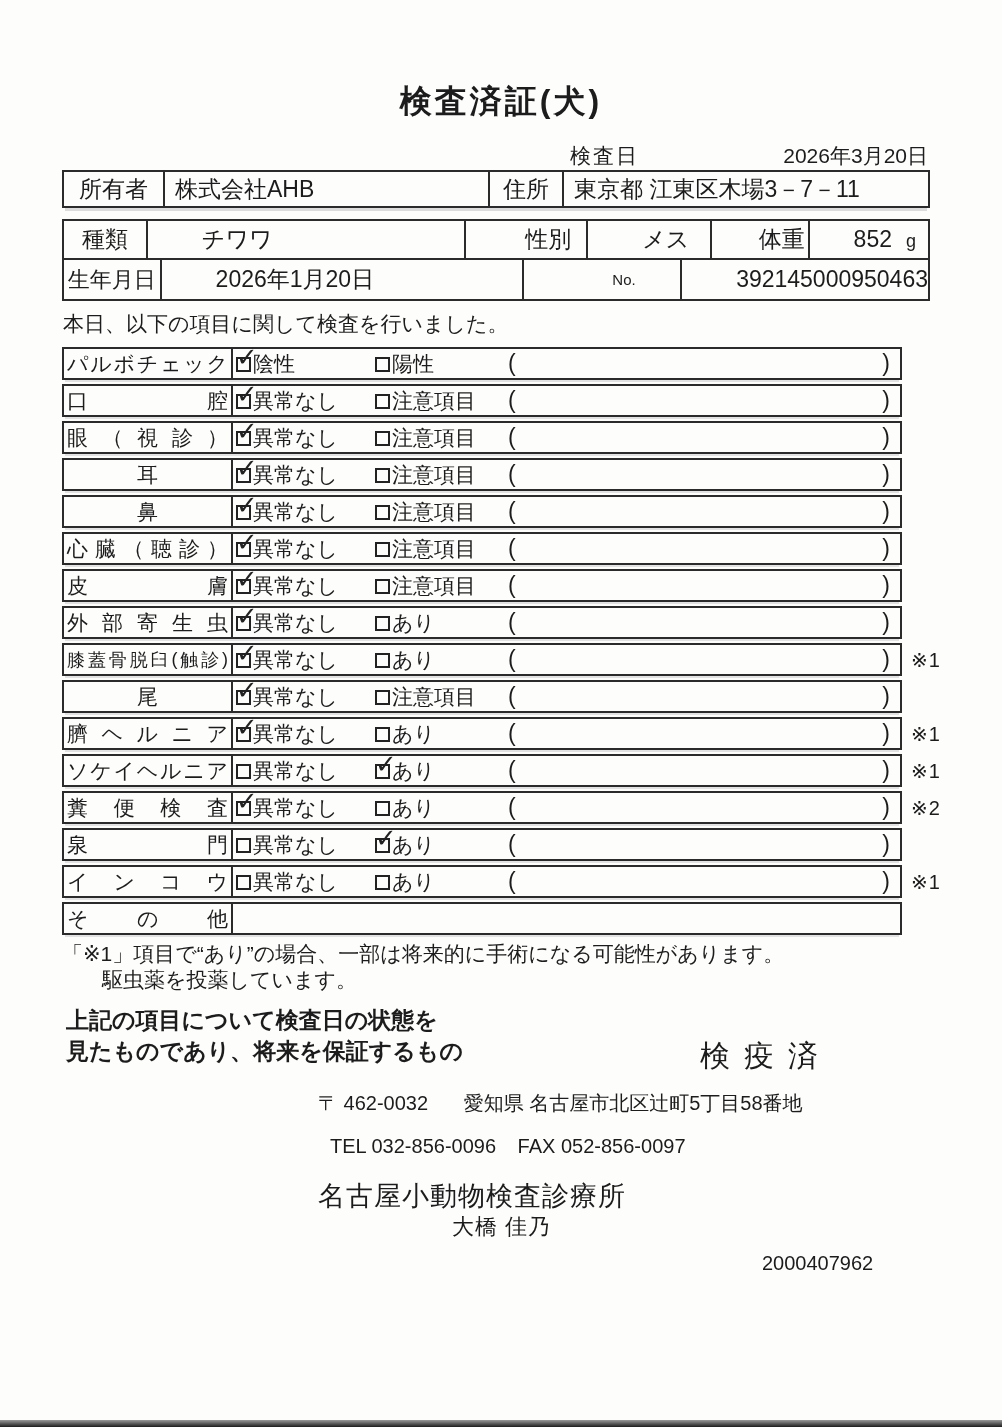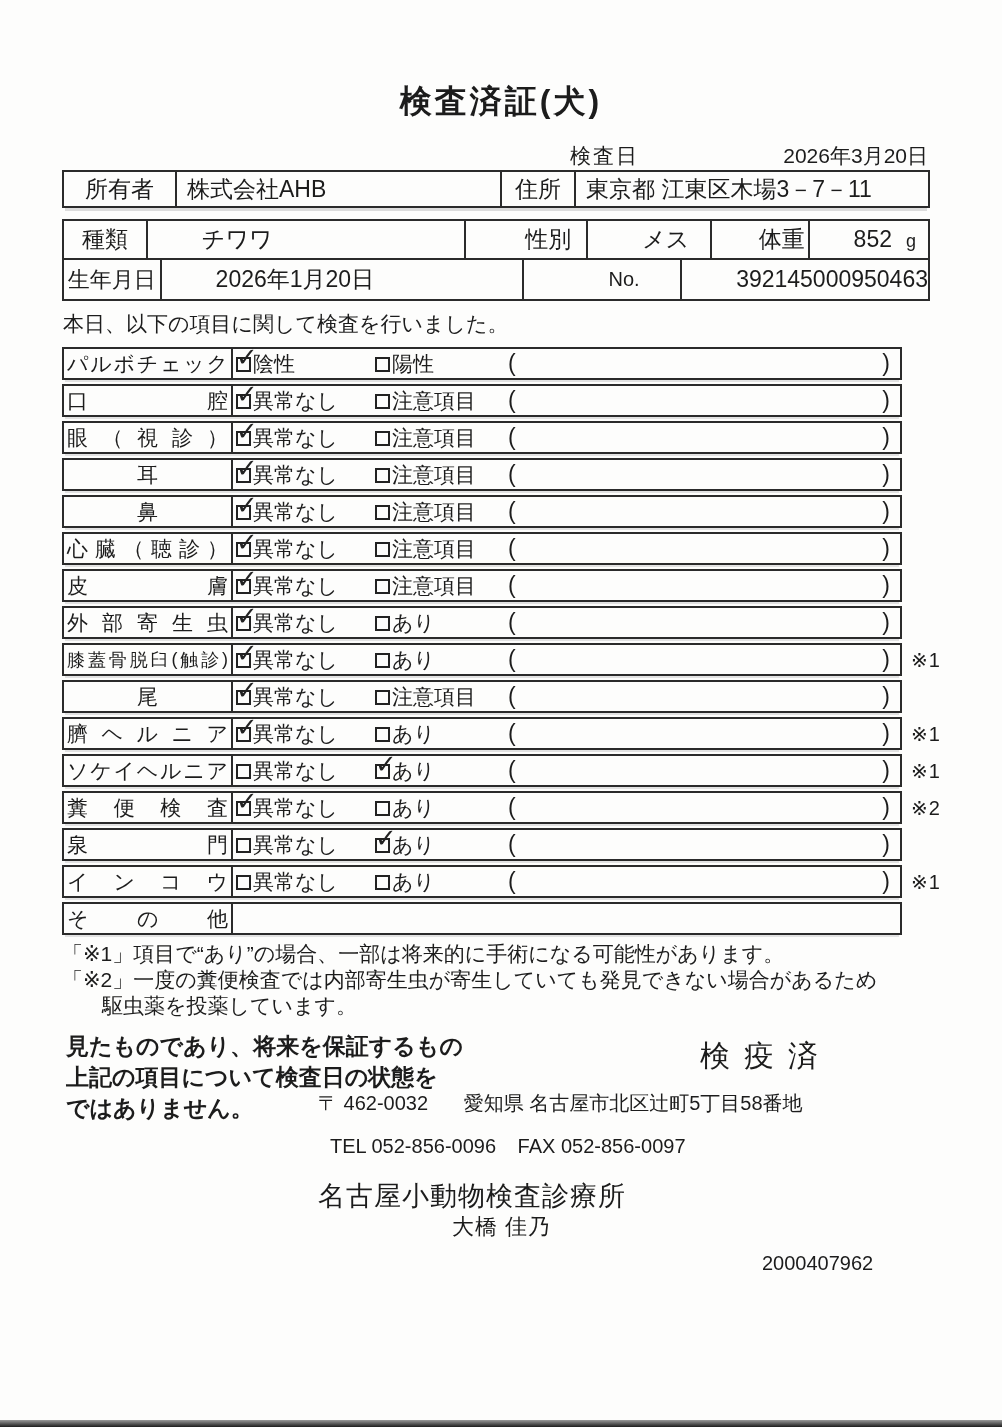--- a/index.html
+++ b/index.html
@@ -24,27 +24,27 @@
     margin-left:62px; width:868px; height:38px;
     border:2px solid #2b2b2b; display:flex; align-items:stretch;
     box-shadow:0 6px 0 -3px #dcdcdc;
   }
   .table-b { margin-left:62px; margin-top:11px; width:868px; border:2px solid #2b2b2b; }
   .hrow { display:flex; align-items:stretch; height:39px;gap:44px; }
   .hrow.first { border-bottom:2px solid #2b2b2b; }
   .cell { display:flex; align-items:center; font-size:23px; }
   .cell.lab { justify-content:center; border-right:2px solid #2b2b2b; }
   .cell.val { padding-left:10px; }
-  .w-owner { width:113px; }  .w-ownerval { width:325px; border-right:2px solid #2b2b2b; }
+  .w-owner { width:101px; }  .w-ownerval { width:325px; border-right:2px solid #2b2b2b; }
   .w-addr  { width:74px; }   .w-addrval { flex:1; }
   .w-breed { width:100px; }  .w-breedval { width:326px; border-right:2px solid #2b2b2b; }
   .w-sex   { width:93px; }   .w-sexval { width:93px; border-right:2px solid #2b2b2b; }
   .w-weight{ width:64px; }   .w-weightval { flex:1; justify-content:flex-start; padding-right:12px; }
   .w-birth { width:100px; font-size:22px; } .w-birthval { width:326px; border-right:2px solid #2b2b2b; }
-  .w-no    { width:117px; font-size:20px; }  .w-noval { flex:1; }
+  .w-no    { width:117px; font-size:15px; }  .w-noval { flex:1; }
   .unit { font-size:18px; margin-left:14px; padding-top:4px; }
 
   
   .intro { margin:9px 0 9px 63px; font-size:21px; }
 
   
   .exam-table { margin-left:62px; width:930px; }
   .exam-row { display:flex; align-items:center; margin-bottom:4px; }
   .row-box {
     width:840px; height:33px; border:2px solid #2b2b2b;
@@ -531,39 +531,37 @@
           
           
         </div>
       </div>
       <span class="note-mark"></span>
     </div>
   </div>
 
   <div class="notes">
     <div>「※1」項目で“あり”の場合、一部は将来的に手術になる可能性があります。</div>
-    <div>「※2」一度の糞便検査では内部寄生虫が寄生していても発見できない場合があるため</div>
     <div class="n2b">駆虫薬を投薬しています。</div>
   </div>
 
   <div class="disclaimer">
+    <div>上記の項目について検査日の状態を</div>
     <div>見たものであり、将来を保証するもの</div>
-    <div>上記の項目について検査日の状態を</div>
-    <div>ではありません。</div>
   </div>
 
   <div class="stamp">検疫済</div>
 
   <div class="postal-line">
     <span>〒 462-0032</span>
     <span class="addr">愛知県 名古屋市北区辻町5丁目58番地</span>
   </div>
 
   <div class="tel-line">
-    <span>TEL 052-856-0096</span>
+    <span>TEL 032-856-0096</span>
     <span class="fax">FAX 052-856-0097</span>
   </div>
 
   <div class="clinic-name">名古屋小動物検査診療所</div>
   <div class="vet-name">大橋 佳乃</div>
   <div class="serial">2000407962</div>
 
   <div class="scan-edge"></div>
 </div>
 

